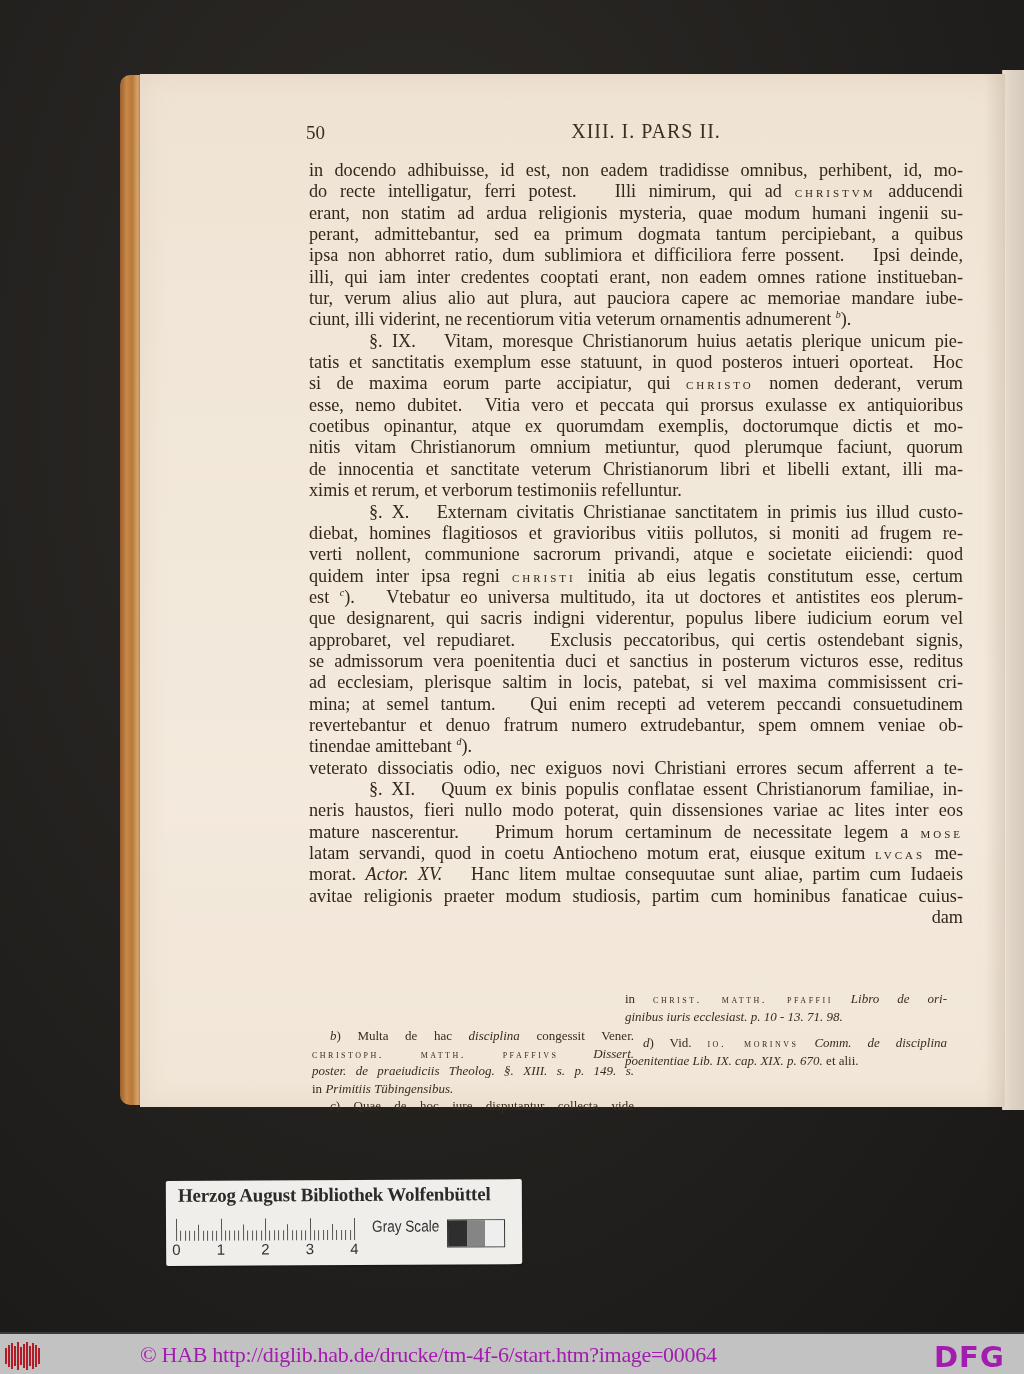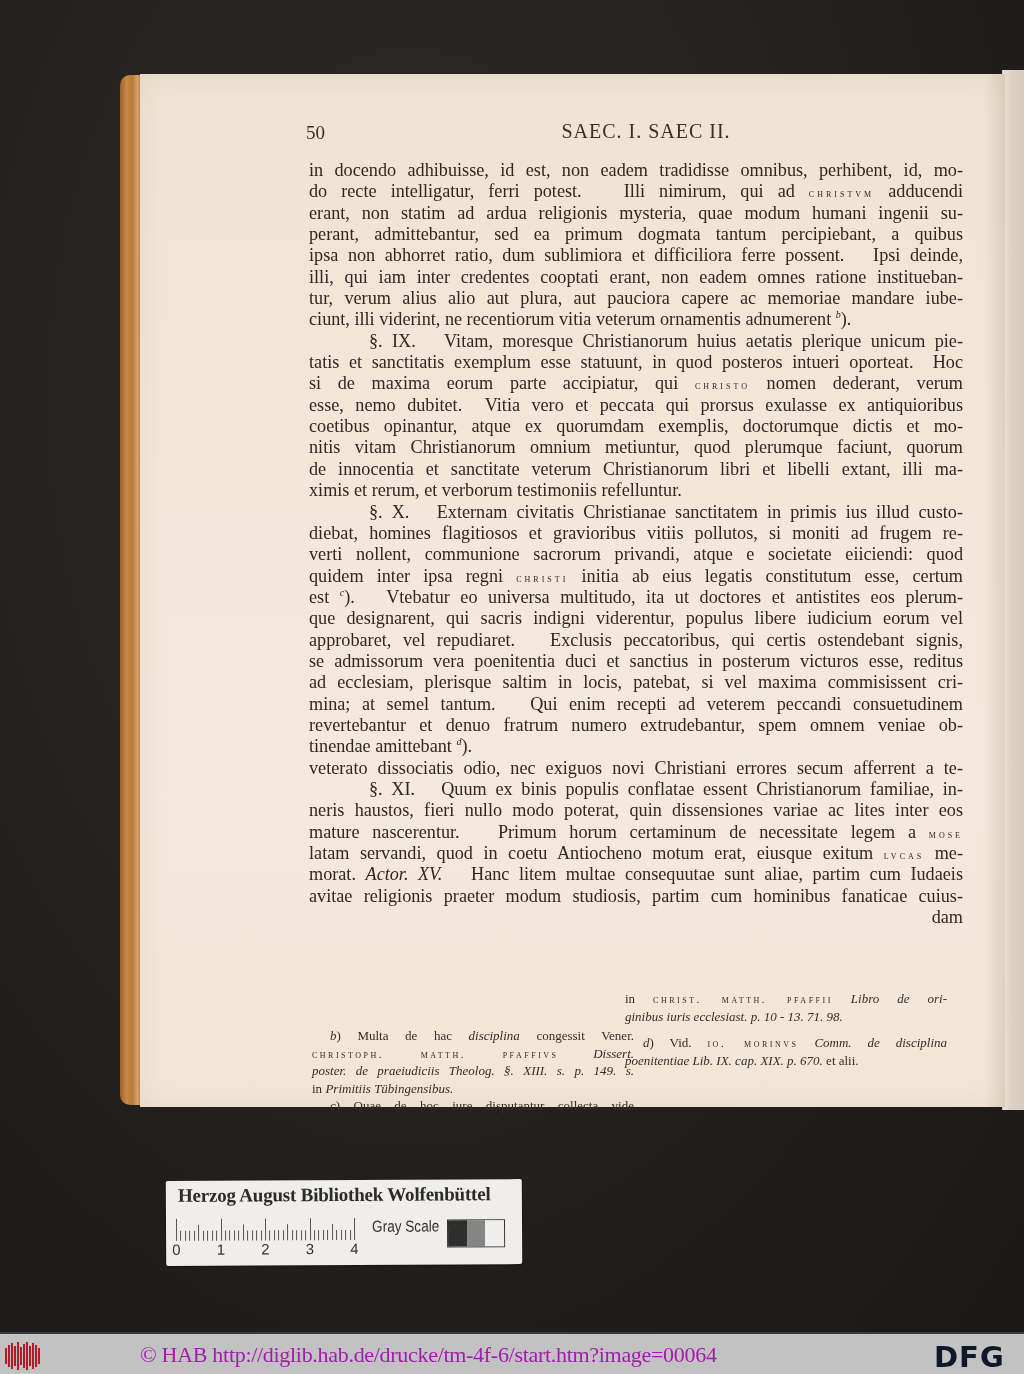--- a/index.html
+++ b/index.html
@@ -45,21 +45,21 @@
   }
   .body-text {
     position:absolute; left:309px; top:160px; width:654px;
     font-family:"Liberation Serif", serif; font-size:18.2px; line-height:21.35px;
     color:#33261b; text-align:justify;
   }
   .line { display:block; white-space:nowrap; text-align:justify; text-align-last:justify; height:21.35px; overflow:visible; }
   .line.last { text-align-last:left; }
   .line.indent { padding-left:60px; }
   .line.right { text-align-last:right; }
-  .sc { font-variant:small-caps; letter-spacing:3px; font-size:11px; }
+  .sc { font-variant:small-caps; letter-spacing:3px; font-size:15px; }
   .it { font-style:italic; }
   sup { font-size:10px; vertical-align:super; line-height:0; font-style:italic; }
   .footnotes {
     position:absolute; left:312px; top:990px; width:652px; height:90px;
     font-family:"Liberation Serif", serif; font-size:13px; line-height:17.5px; color:#3a2c20;
   }
   .fn-col { position:absolute; top:0; width:322px; }
   .fn-col.left { left:0;margin-top:37px; }
   .fn-col.right { left:313px; }
   .fn-line { display:block; white-space:nowrap; text-align:justify; text-align-last:justify; height:17.5px; }
@@ -92,38 +92,38 @@
     border-top:2px solid #3a3a3a;
   }
   .hab-logo { position:absolute; left:5px; top:8px; width:40px; height:28px; }
   .hab-logo i { position:absolute; bottom:0; width:2px; background:#b31b27; }
   .footer-text {
     position:absolute; left:140px; top:8px; font-family:Liberation Serif, serif; font-size:22px;
     color:#a21caf; white-space:nowrap; letter-spacing:-0.3px;
   }
   .dfg-logo {
     position:absolute; left:934px; top:6px; font-family:"DejaVu Sans", sans-serif; font-weight:bold;
-    font-size:29px; color:#0f172a; letter-spacing:1px;
+    font-size:29px; color:#a21caf; letter-spacing:1px;
   }
 </style>
 </head>
 <body>
 
 <div class="scan-bg"></div>
 
 <div class="adjacent-page"></div>
 
 <div class="page-edge"></div>
 
 <div class="page"></div>
 <div class="page-shadow-right"></div>
 
 <div class="running-head">
   <span class="page-number">50</span>
-  <span class="head-title">SAEC. I.  SAEC II.</span>
+  <span class="head-title">XIII. I.  PARS II.</span>
 </div>
 
 <div class="body-text" id="body-text">
     <span class="line ">in docendo adhibuisse, id est, non eadem tradidisse omnibus, perhibent, id, mo-</span>
     <span class="line ">do recte intelligatur, ferri potest.&nbsp;&nbsp; Illi nimirum, qui ad <span class="sc">christvm</span> adducendi</span>
     <span class="line ">erant, non statim ad ardua religionis mysteria, quae modum humani ingenii su-</span>
     <span class="line ">perant, admittebantur, sed ea primum dogmata tantum percipiebant, a quibus</span>
     <span class="line ">ipsa non abhorret ratio, dum sublimiora et difficiliora ferre possent.&nbsp;&nbsp; Ipsi deinde,</span>
     <span class="line ">illi, qui iam inter credentes cooptati erant, non eadem omnes ratione institueban-</span>
     <span class="line ">tur, verum alius alio aut plura, aut pauciora capere ac memoriae mandare iube-</span>

